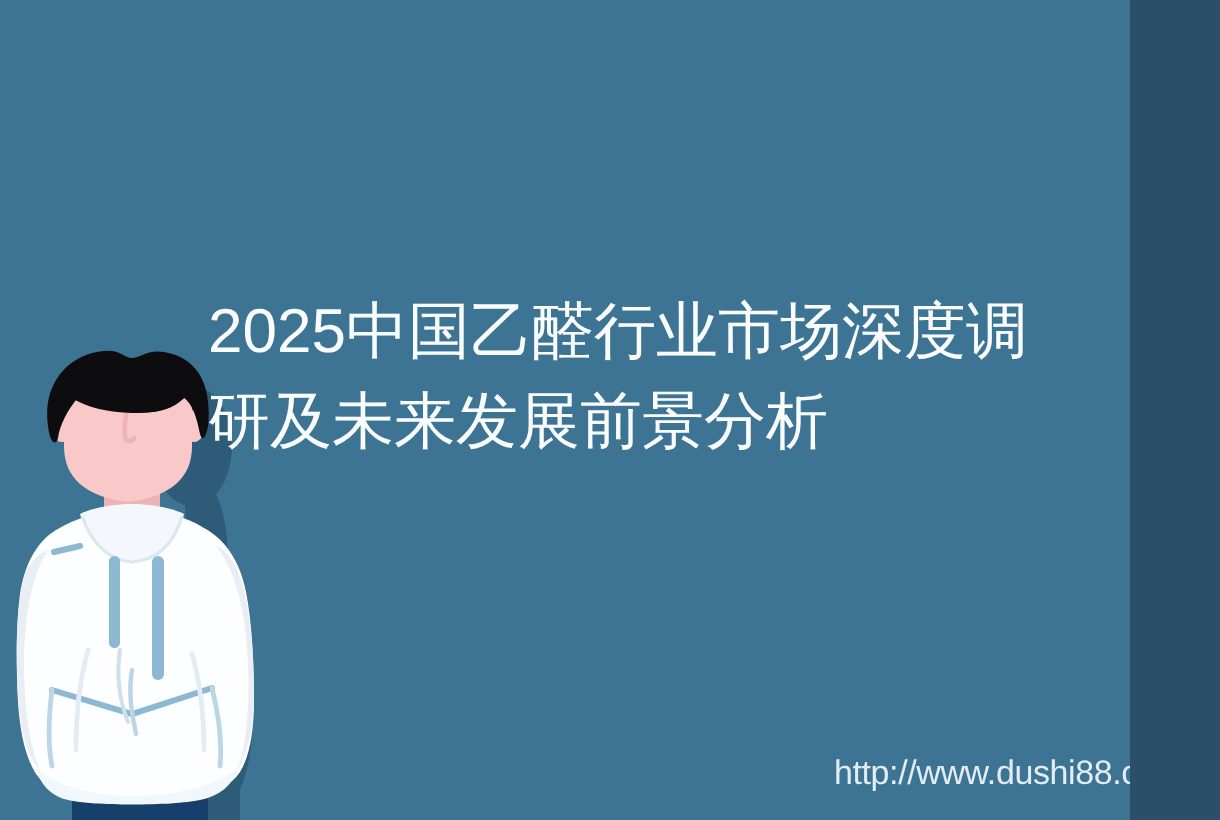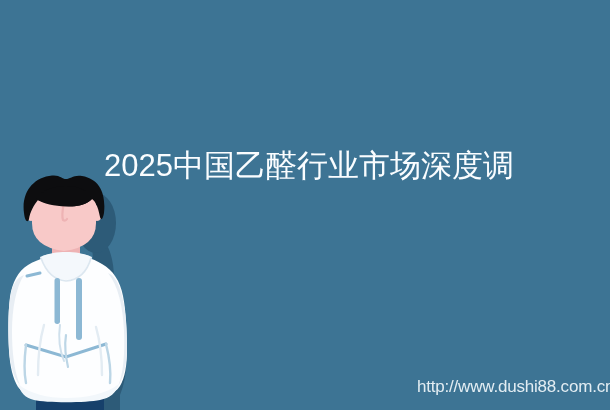--- a/index.html
+++ b/index.html
@@ -2,21 +2,21 @@
 <html><head>
 <meta charset="utf-8">
 <style>
   html, body {
     margin: 0;
     padding: 0;
     background: #2b4f66;
   }
   #banner {
     position: relative;
-    width: 610px;
+    width: 565px;
     height: 410px;
     overflow: hidden;
     background: #3d7494;
     font-family: "Liberation Sans", "DejaVu Sans", sans-serif;
     -webkit-font-smoothing: antialiased;
   }
 
   
   #title-block {
     position: absolute;
@@ -129,17 +129,18 @@
                C92 226 50 226 36 222 Z" fill="#16406b"></path>
       <rect x="36" y="226" width="68" height="9" fill="#16406b"></rect>
 
       <path d="M18 209 C30 219 48 223 66 223 C86 223 106 219 119 209
                C116 218 110 223 100 225 C86 228 46 228 34 225 C25 223 20 217 18 209 Z" fill="#f2f7fb"></path>
     </svg>
   </div>
 
   <div id="title-block">
     <div class="title-line">2025中国乙醛行业市场深度调</div>
+    <div class="title-line">研及未来发展前景分析</div>
   </div>
 
   <div id="watermark">http://www.dushi88.com.cn</div>
 
 </div>
 
 </body></html>

